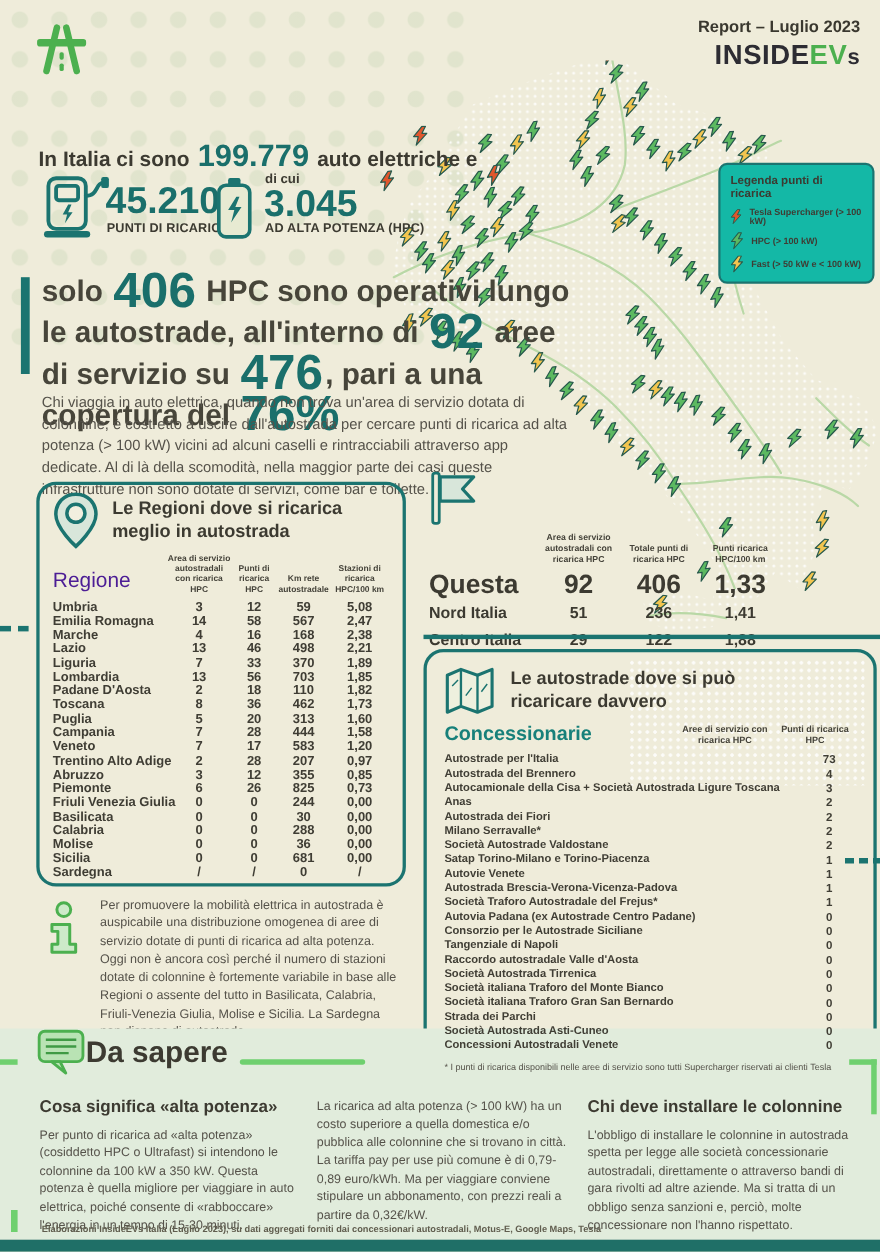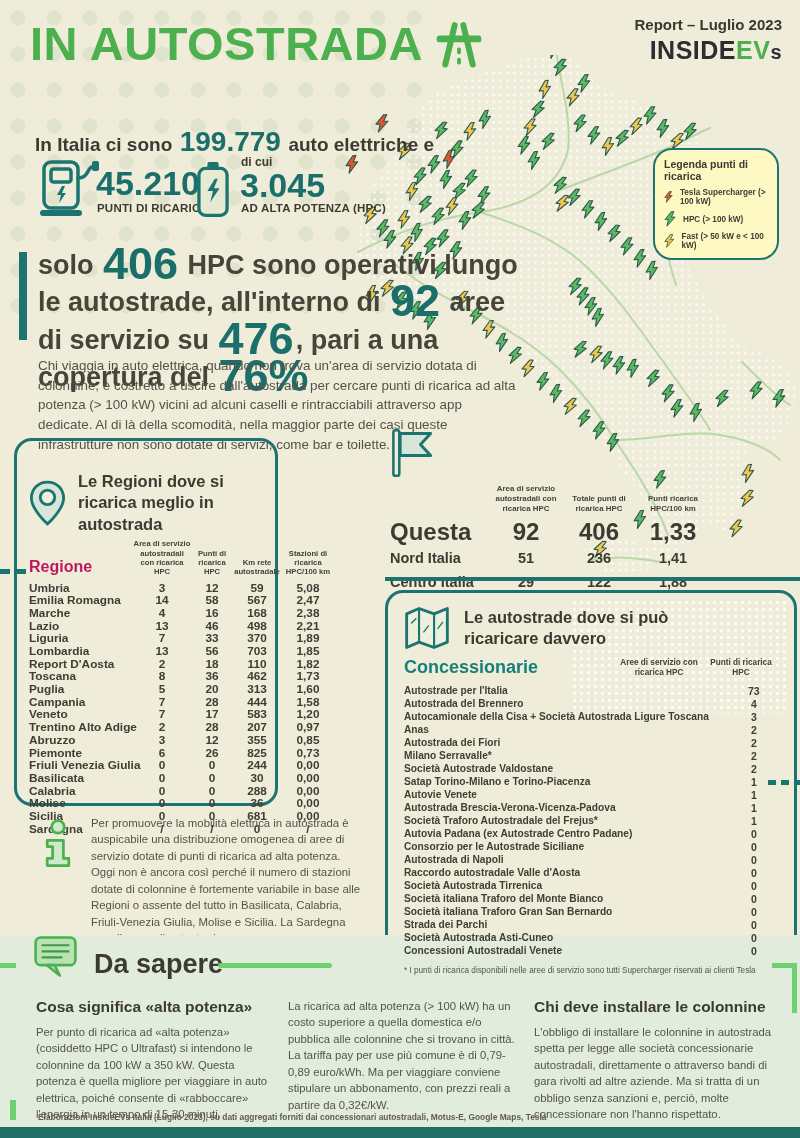--- a/index.html
+++ b/index.html
@@ -16,38 +16,38 @@
   .logo{right:18px;top:36px;font-size:25px;font-weight:800;color:#2d2c33;letter-spacing:.5px}
   .logo .ev{color:#4cb04f}
   .logo .s{font-size:20px}
   .intro{left:35px;top:126px;white-space:nowrap}
   .intro .tx{font-size:19px;font-weight:800;color:#3c3a31}
   .intro .num{font-size:28px;font-weight:800;color:#1a6f6b;padding:0 3px}
   .stat-val{font-size:34px;font-weight:800;color:#1a6f6b;line-height:1}
   .stat-lab{font-size:11.5px;font-weight:800;color:#3c3a31;letter-spacing:.2px}
   .dicui{font-size:12px;font-weight:800;color:#3c3a31}
   
-  .legend{left:653px;top:148px;width:126px;background:#fef9c3;border:2px solid #1b7470;
-    border-radius:19px;padding:8px 9px;box-sizing:border-box}
+  .legend{left:653px;top:148px;width:142px;background:#14b8a6;border:2px solid #1b7470;
+    border-radius:8px;padding:8px 9px;box-sizing:border-box}
   .legend .lt{font-size:10.5px;font-weight:800;color:#3c3a31;margin-bottom:6px}
   .litem{display:flex;align-items:center;gap:7px;margin-top:5px}
   .litem .ll{font-size:8.2px;font-weight:700;color:#3f3d34}
   
   .tealbar{left:19px;top:252px;width:8px;height:88px;background:#1b7470}
   .bigtext{left:38px;top:246px;width:492px;font-size:27px;font-weight:800;color:#47453a;line-height:1.35}
   .bigtext .hl{font-size:45px;color:#1a6f6b;line-height:.8;vertical-align:-5px;padding:0 2px}
   .lead{left:38px;top:356px;width:480px;font-size:13.4px;color:#55524a;line-height:1.47;font-weight:500}
   
   .card{border:3px solid #1b7470;border-radius:18px;box-sizing:border-box;background:transparent}
-  .rcard{left:14px;top:438px;width:264px;height:368px;padding:28px 12px}
+  .rcard{left:33px;top:438px;width:336px;height:368px;padding:4px 12px}
   .rhead{display:flex;gap:12px;align-items:center;margin:2px 0 4px}
   .btitle{font-size:16.5px;font-weight:800;color:#3c3a31;line-height:1.3}
   .rgridhead,.rgrid{display:grid;grid-template-columns:104px 58px 42px 48px 54px}
   .rgridhead{align-items:end;margin-bottom:5px}
-  .hname{font-size:16px;color:#be185d;font-weight:700}
+  .hname{font-size:19px;color:#4c1d95;font-weight:400}
   .hcol{font-size:7.7px;font-weight:700;color:#45433a;text-align:center;line-height:1.2}
   .rgrid{grid-auto-rows:12.7px;align-items:center}
   .rgrid .gname,.rgrid .gnum{font-size:11.8px;font-weight:700;color:#3f3d34;white-space:nowrap}
   .rgrid .gnum{text-align:center}
   
   .vel{left:390px;top:426px;width:322px}
   .vhead{display:flex;gap:14px;align-items:center;margin-bottom:4px}
   .vtitle{font-size:23px;font-weight:800;color:#3c3a31}
   .vgridhead,.vgrid{display:grid;grid-template-columns:100px 64px 74px 66px;column-gap:4px}
   .vgridhead{align-items:end;margin-bottom:4px}
@@ -68,21 +68,21 @@
   .chcol{font-size:8.2px;font-weight:700;color:#45433a;text-align:center;line-height:1.25}
   .cgrid{display:grid;grid-template-columns:1fr 90px 74px;grid-auto-rows:13px;align-items:center}
   .cgrid .gname{font-size:10.2px;font-weight:700;color:#403e35;white-space:nowrap}
   .cgrid .gnum{font-size:10.5px;font-weight:700;color:#403e35;text-align:center}
   .cfoot{font-size:8.2px;color:#55524a;margin-top:9px;font-weight:500}
   
   .iblock{left:40px;top:815px;width:332px;display:flex;gap:15px}
   .itext{font-size:11.4px;color:#55524a;line-height:1.44;font-weight:500;width:276px}
   
   .mint{left:0;top:935px;width:800px;height:192px;background:#e1ecdc}
-  .dshead{left:33px;top:933px;display:flex;align-items:flex-end;gap:16px}
+  .dshead{left:33px;top:933px;display:flex;align-items:center;}
   .dstitle{font-size:27px;font-weight:800;color:#3c3a31}
   .dsline{left:218px;top:963px;width:114px;height:5px;background:#6fd06f;border-radius:3px}
   .dsline2{left:0;top:963px;width:16px;height:5px;background:#6fd06f}
   .dscol{top:998px}
   .dsh{font-size:15.5px;font-weight:800;color:#3c3a31;margin-bottom:8px}
   .dsb{font-size:11.3px;color:#55524a;line-height:1.46;font-weight:500}
   
   .dashL{left:0;top:569px;width:26px;height:5px;
     background:repeating-linear-gradient(90deg,#1b7470 0 10px,transparent 10px 16px)}
   .dashR{left:768px;top:780px;width:32px;height:5px;
@@ -219,21 +219,20 @@
       <use href="#bolt" width="14" height="19" x="740" y="489" transform="rotate(8 747 499)" fill="#f2c54f"></use>
       <use href="#bolt" width="14" height="19" x="729" y="519" transform="rotate(3 736 529)" fill="#f2c54f"></use>
       <use href="#bolt" width="14" height="19" x="653" y="470" transform="rotate(-2 660 480)" fill="#5cb961"></use>
       <use href="#bolt" width="14" height="19" x="633" y="510" transform="rotate(-7 640 520)" fill="#5cb961"></use>
       <use href="#bolt" width="14" height="19" x="593" y="540" transform="rotate(9 600 550)" fill="#f2c54f"></use>
     </g>
 </svg>
 
 <div class="abs title">
   <div class="t2">
-    <span>IN AUTOSTRADA</span>
     <svg width="52" height="48" viewBox="0 0 60 56">
       <g stroke="#4cb04f" stroke-width="7" stroke-linecap="round" fill="none">
         <path d="M14 52 L25 6"></path>
           <path d="M46 52 L35 6"></path>
       </g>
       <rect x="4" y="18" width="52" height="8" rx="3" fill="#4cb04f"></rect>
       <rect x="27.8" y="32" width="4.5" height="8" rx="2" fill="#4cb04f"></rect>
       <rect x="27.8" y="44" width="4.5" height="8" rx="2" fill="#4cb04f"></rect>
     </svg>
   </div>
@@ -335,21 +334,21 @@
       <div class="gname">Liguria</div>
       <div class="gnum">7</div>
       <div class="gnum">33</div>
       <div class="gnum">370</div>
       <div class="gnum">1,89</div>
       <div class="gname">Lombardia</div>
       <div class="gnum">13</div>
       <div class="gnum">56</div>
       <div class="gnum">703</div>
       <div class="gnum">1,85</div>
-      <div class="gname">Report D'Aosta</div>
+      <div class="gname">Padane D'Aosta</div>
       <div class="gnum">2</div>
       <div class="gnum">18</div>
       <div class="gnum">110</div>
       <div class="gnum">1,82</div>
       <div class="gname">Toscana</div>
       <div class="gnum">8</div>
       <div class="gnum">36</div>
       <div class="gnum">462</div>
       <div class="gnum">1,73</div>
       <div class="gname">Puglia</div>
@@ -498,21 +497,21 @@
         <div class="gnum">1</div>
         <div class="gname">Società Traforo Autostradale del Frejus*</div>
         <div class="gnum">1</div>
         <div class="gnum">8</div>
         <div class="gname">Autovia Padana (ex Autostrade Centro Padane)</div>
         <div class="gnum">0</div>
         <div class="gnum">0</div>
         <div class="gname">Consorzio per le Autostrade Siciliane</div>
         <div class="gnum">0</div>
         <div class="gnum">0</div>
-        <div class="gname">Autostrada di Napoli</div>
+        <div class="gname">Tangenziale di Napoli</div>
         <div class="gnum">0</div>
         <div class="gnum">0</div>
         <div class="gname">Raccordo autostradale Valle d'Aosta</div>
         <div class="gnum">0</div>
         <div class="gnum">0</div>
         <div class="gname">Società Autostrada Tirrenica</div>
         <div class="gnum">0</div>
         <div class="gnum">0</div>
         <div class="gname">Società italiana Traforo del Monte Bianco</div>
         <div class="gnum">0</div>

